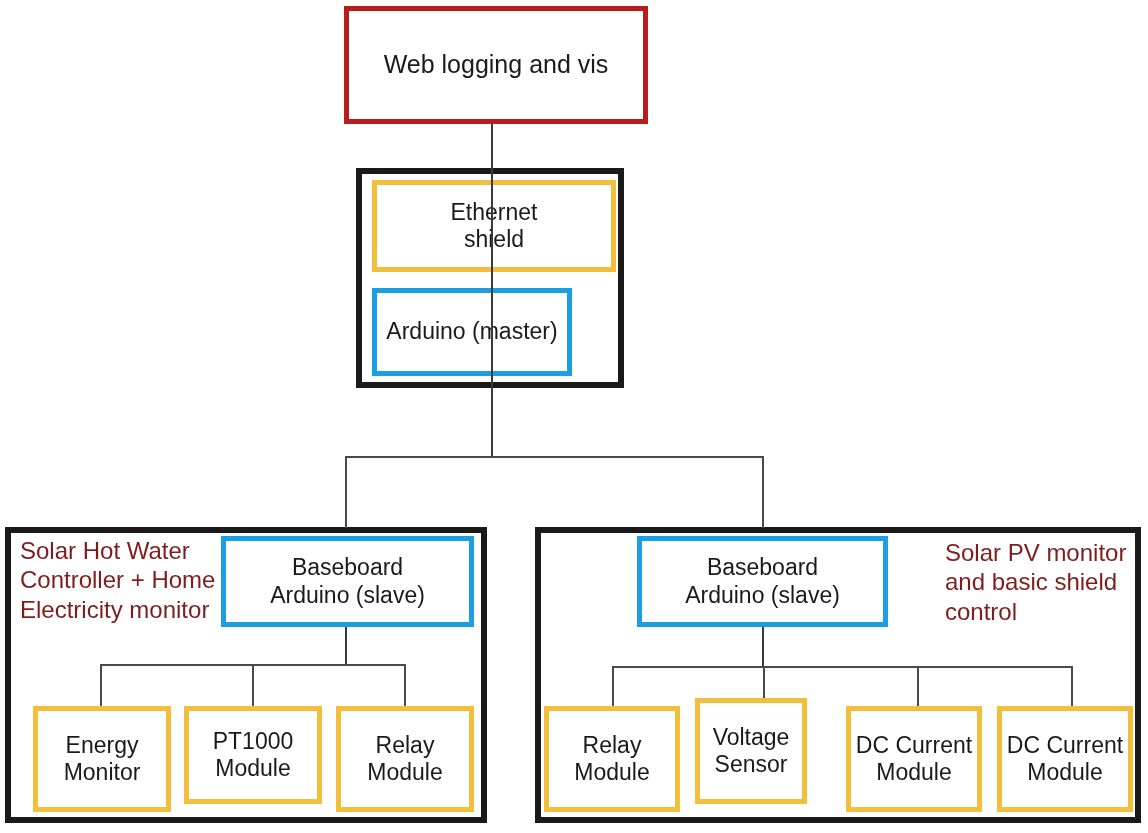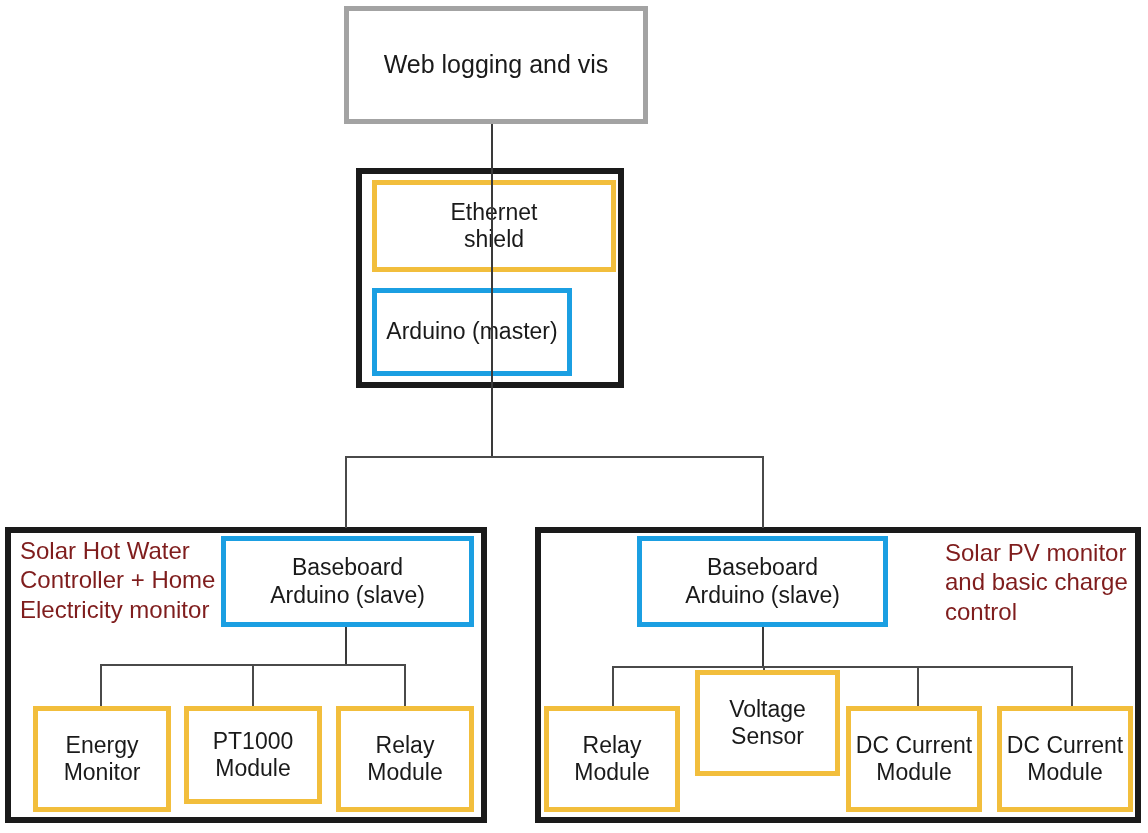--- a/index.html
+++ b/index.html
@@ -23,21 +23,21 @@
     display: flex;
     align-items: center;
     justify-content: center;
     text-align: center;
     background: #ffffff;
     color: #1a1a1a;
     line-height: 1.18;
     white-space: pre-line;
     z-index: 5;
   }
-  .node.orange  { border: 5px solid #a3a3a3; text-align: right; }
+  .node.orange  { border: 5px solid #b91c1c; text-align: right; }
   .node.amber   { border: 5px solid #F2BE3C; }
   .node.blue    { border: 5px solid #1B9FE2; }
   .group-box    { border: 6px solid #1a1a1a; background: #ffffff; position: absolute; z-index: 2; }
 
   
   .line {
     position: absolute;
     background: #4a4a4a;
     z-index: 3;
   }
@@ -102,35 +102,35 @@
   <div class="node amber t-leaf" style="left:33px; top:706px; width:138px; height:106px;">Energy
 Monitor</div>
   <div class="node amber t-leaf" style="left:184px; top:706px; width:138px; height:98px;">PT1000
 Module</div>
   <div class="node amber t-leaf" style="left:336px; top:706px; width:138px; height:106px;">Relay
 Module</div>
 
   <div class="group-box" style="left:535px; top:527px; width:606px; height:296px;"></div>
 
   <div class="caption t-caption" style="left:945px; top:538px; width:190px;">Solar PV monitor
-and basic charge
+and basic shield
 control</div>
 
   <div class="node blue t-slave" style="left:637px; top:536px; width:251px; height:91px;">Baseboard
 Arduino (slave)</div>
 
   <div class="line v dark" style="left:762px; top:627px; height:41px;"></div>
   <div class="line h" style="left:612px; top:666px; width:461px;"></div>
   <div class="line v" style="left:612px; top:666px; height:42px;"></div>
   <div class="line v" style="left:763px; top:666px; height:42px;"></div>
   <div class="line v" style="left:917px; top:666px; height:42px;"></div>
   <div class="line v" style="left:1071px; top:666px; height:42px;"></div>
 
   <div class="node amber t-leaf" style="left:544px; top:706px; width:136px; height:106px;">Relay
 Module</div>
-  <div class="node amber t-leaf" style="left:695px; top:670px; width:145px; height:106px;">Voltage
+  <div class="node amber t-leaf" style="left:695px; top:698px; width:112px; height:106px;">Voltage
 Sensor</div>
   <div class="node amber t-leaf" style="left:846px; top:706px; width:136px; height:106px;">DC Current
 Module</div>
   <div class="node amber t-leaf" style="left:997px; top:706px; width:136px; height:106px;">DC Current
 Module</div>
 
 </div>
 
 </body></html>

